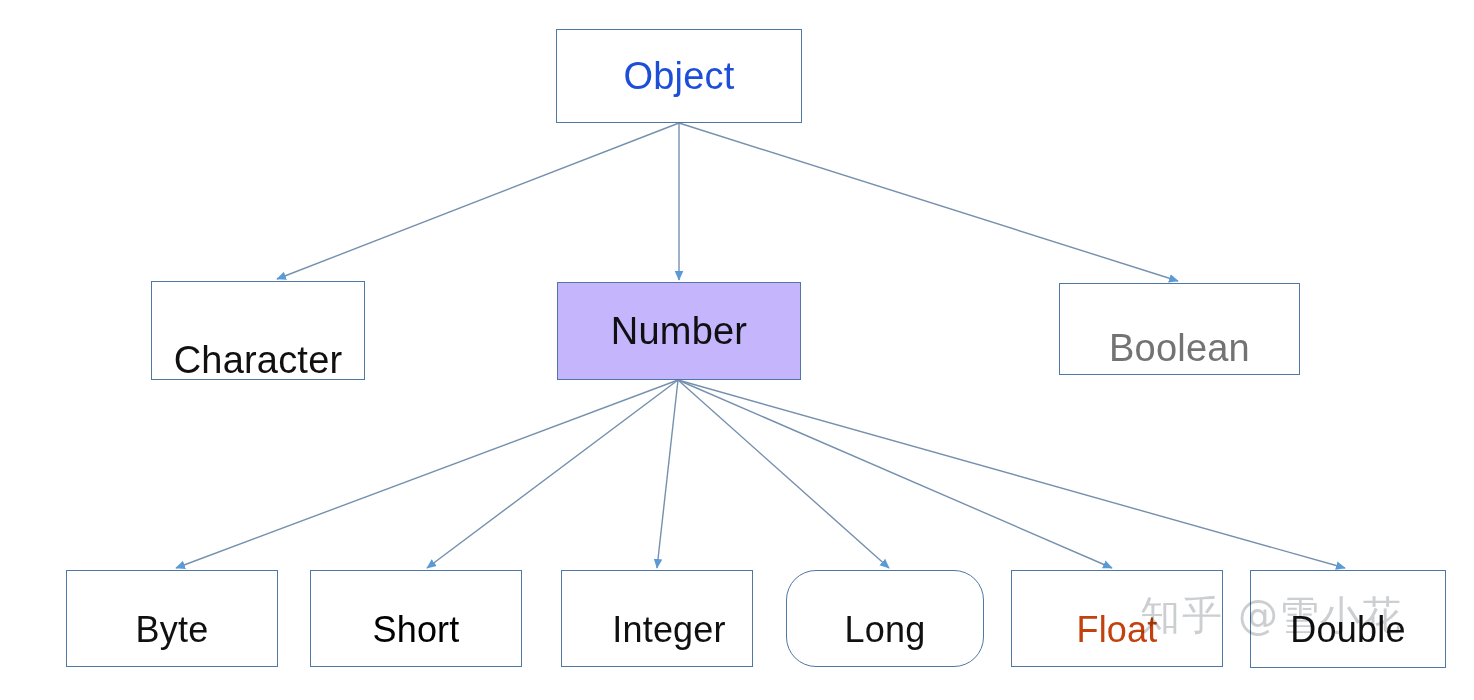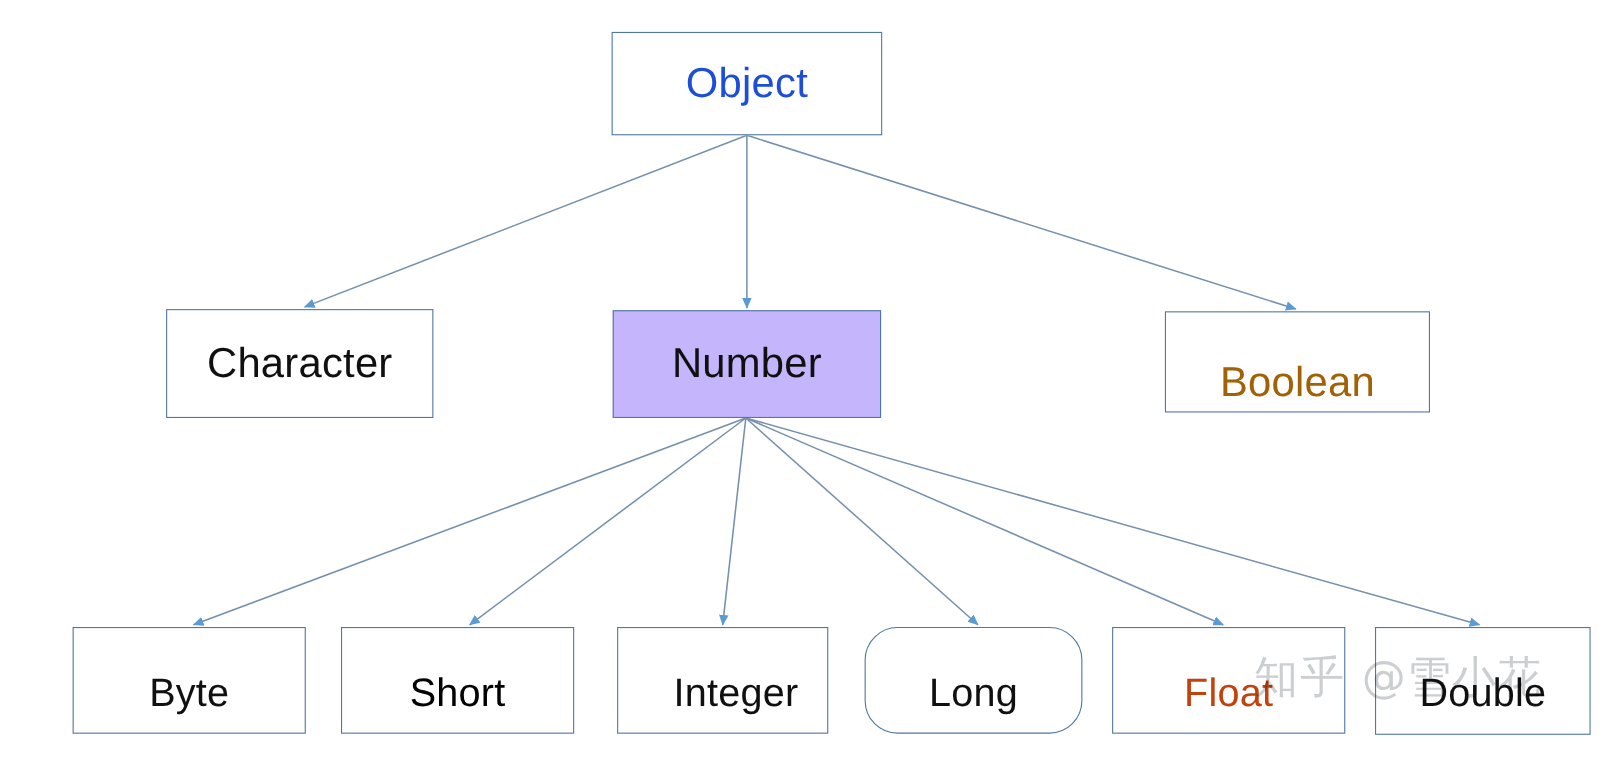--- a/index.html
+++ b/index.html
@@ -93,30 +93,30 @@
         <line x1="678" y1="380" x2="889" y2="568" stroke="#7590AE" stroke-width="1.4" marker-end="url(#arrowhead)"></line>
         <line x1="678" y1="380" x2="1112" y2="568" stroke="#7590AE" stroke-width="1.4" marker-end="url(#arrowhead)"></line>
         <line x1="678" y1="380" x2="1345" y2="568" stroke="#7590AE" stroke-width="1.4" marker-end="url(#arrowhead)"></line>
       </g>
   </svg>
 
   <div class="node" style="left: 556px; top: 29px; width: 246px; height: 94px; border-color: rgb(79, 119, 163); background: rgb(255, 255, 255);">
     <span class="node-label" style="color: #1d4ed8; text-align: right;">Object</span>
   </div>
 
-  <div class="node" style="left: 151px; top: 281px; width: 243px; height: 99px; border-color: rgb(79, 119, 163); background: rgb(255, 255, 255);">
+  <div class="node" style="left: 151px; top: 281px; width: 214px; height: 99px; border-color: rgb(79, 119, 163); background: rgb(255, 255, 255); align-items: flex-end;">
     <span class="node-label" style="color: rgb(16, 16, 16);">Character</span>
   </div>
 
   <div class="node" style="left: 557px; top: 282px; width: 244px; height: 98px; border-color: rgb(79, 119, 163); background: #c4b5fd;">
     <span class="node-label" style="color: rgb(16, 16, 16);">Number</span>
   </div>
 
   <div class="node" style="left: 1059px; top: 283px; width: 241px; height: 92px; border-color: rgb(79, 119, 163); background: rgb(255, 255, 255);">
-    <span class="node-label" style="color: #a16207; margin-top: 37px;">Boolean</span>
+    <span class="node-label" style="color: #737373; margin-top: 37px;">Boolean</span>
   </div>
 
   <div class="node small" style="left: 66px; top: 570px; width: 212px; height: 97px; border-color: rgb(79, 119, 163); background: rgb(255, 255, 255);">
     <span class="node-label" style="color: rgb(16, 16, 16);">Byte</span>
   </div>
 
   <div class="node small" style="left: 310px; top: 570px; width: 212px; height: 97px; border-color: rgb(79, 119, 163); background: rgb(255, 255, 255);">
     <span class="node-label" style="color: #000000;">Short</span>
   </div>
 

